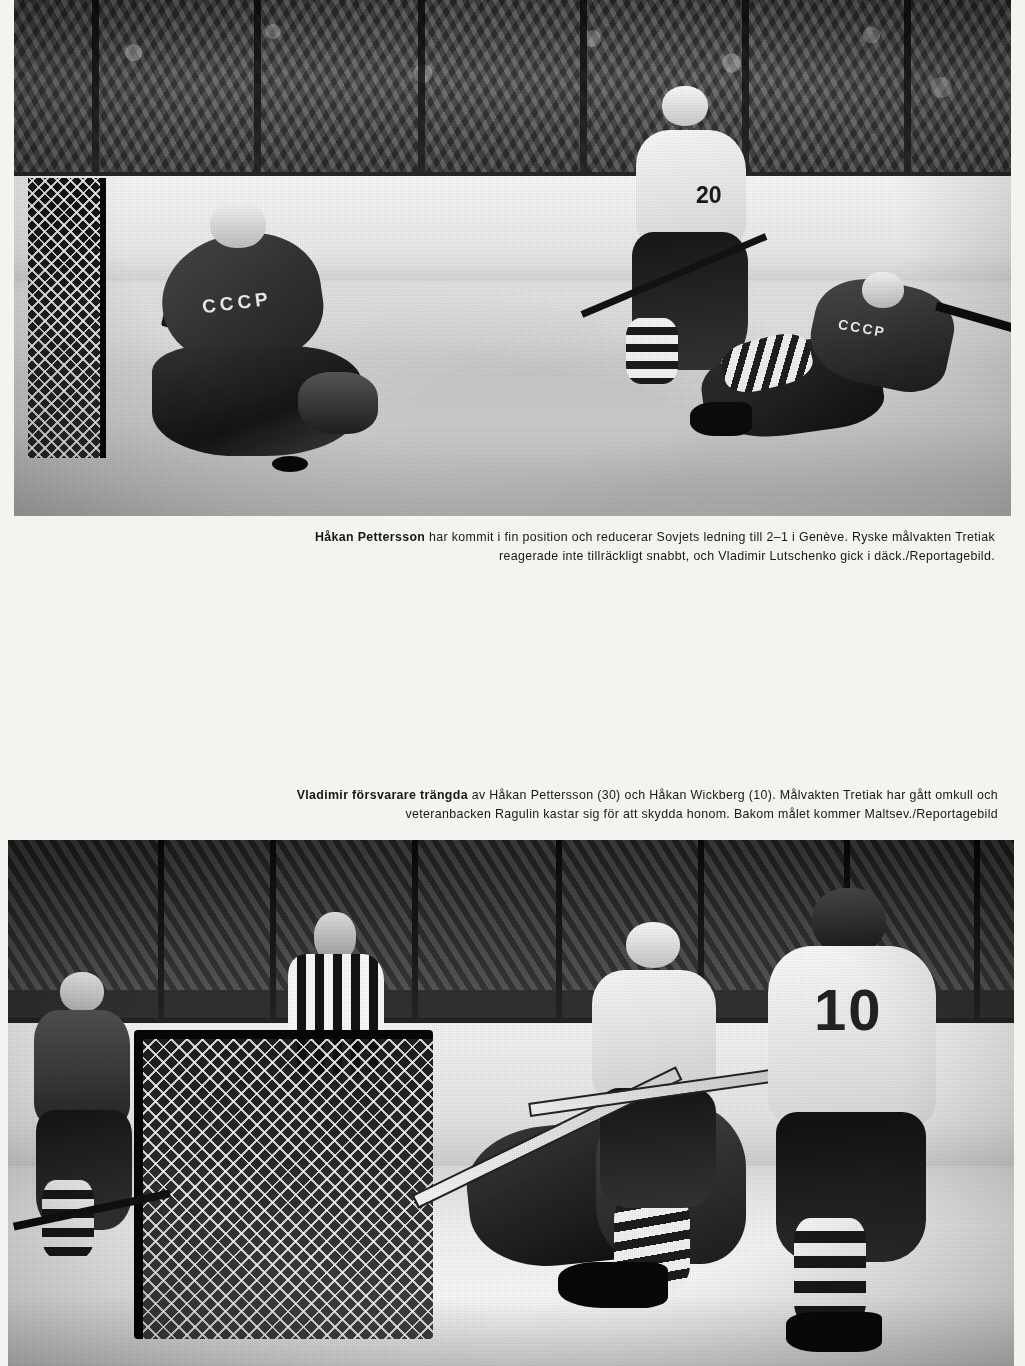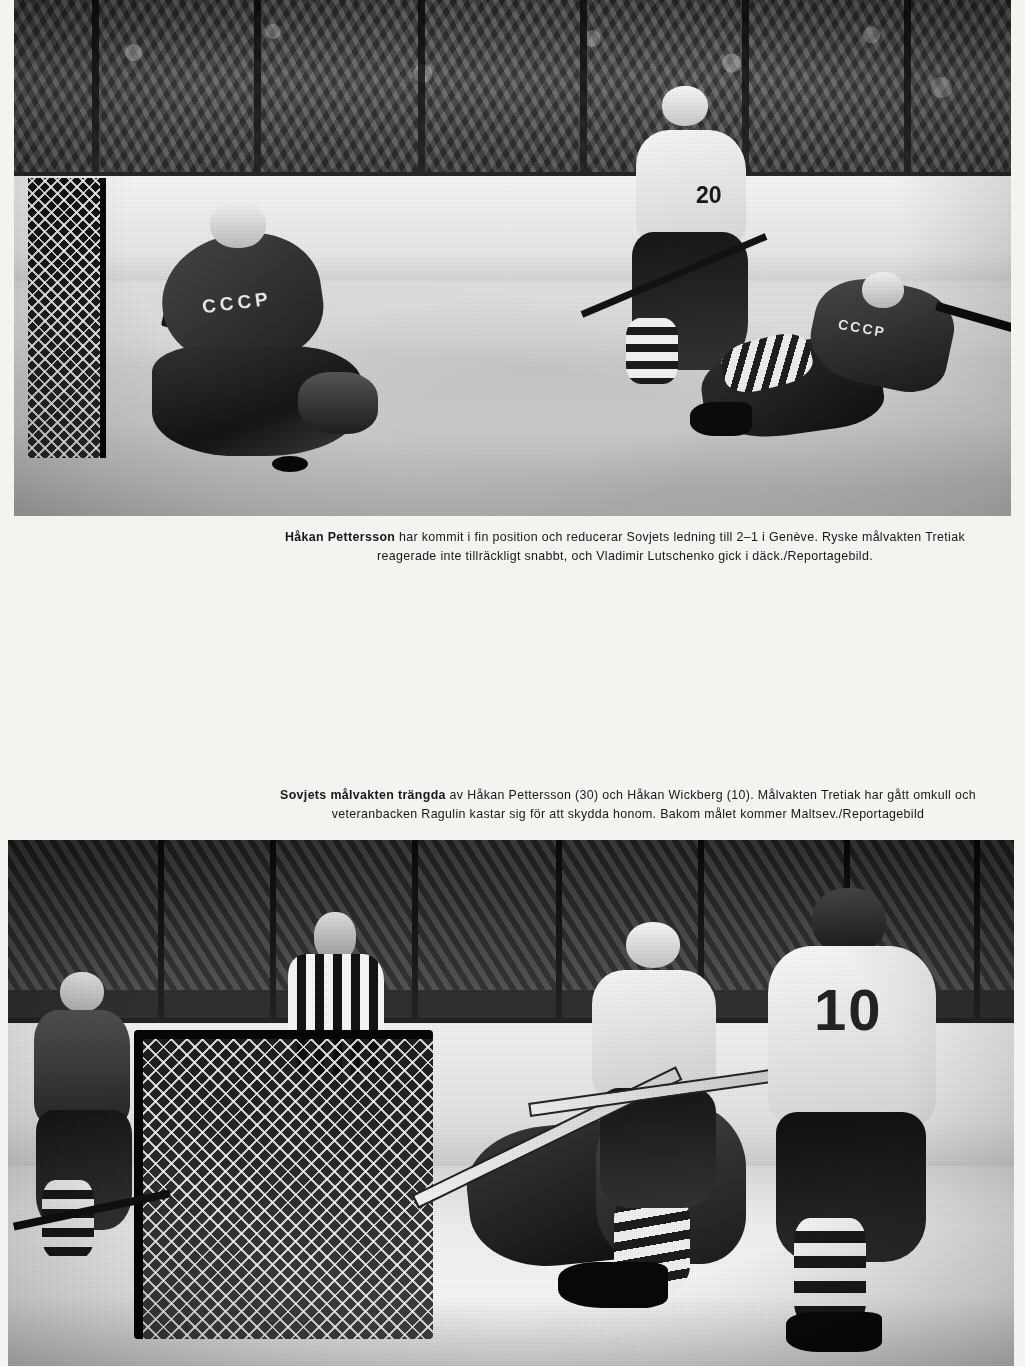--- a/index.html
+++ b/index.html
@@ -43,21 +43,21 @@
     background: #2c2c2c;
   }
 
   .caption {
     position: absolute;
     font-family: "Liberation Sans", sans-serif;
     font-size: 12.4px;
     line-height: 1.55;
     color: #17171a;
     letter-spacing: 0.35px;
-    text-align: center;
+    text-align: right;
   }
   .caption b {
     font-weight: 700;
   }
   .caption-top {
     left: 255px;
     top: 528px;
     width: 740px;
   }
   .caption-bottom {
@@ -505,21 +505,21 @@
       <div class="grain"></div>
       <div class="vign"></div>
     </div>
   </div>
 
   <div class="caption caption-top">
     <b>Håkan Pettersson</b><span> har kommit i fin position och reducerar Sovjets ledning till 2–1 i Genève. Ryske målvakten Tretiak reagerade inte tillräckligt snabbt, och Vladimir Lutschenko gick i däck./Reportagebild.</span>
   </div>
 
   <div class="caption caption-bottom">
-    <b>Sovjets målvakten trängda</b><span> av Håkan Pettersson (30) och Håkan Wickberg (10). Målvakten Tretiak har gått omkull och veteranbacken Ragulin kastar sig för att skydda honom. Bakom målet kommer Maltsev./Reportagebild</span>
+    <b>Vladimir försvarare trängda</b><span> av Håkan Pettersson (30) och Håkan Wickberg (10). Målvakten Tretiak har gått omkull och veteranbacken Ragulin kastar sig för att skydda honom. Bakom målet kommer Maltsev./Reportagebild</span>
   </div>
 
   <div class="photo-bottom">
     <div class="scene">
 
       <div class="b-crowd"></div>
 
       <div class="b-glass">
         <i style="left:150px"></i>
           <i style="left:262px"></i>

